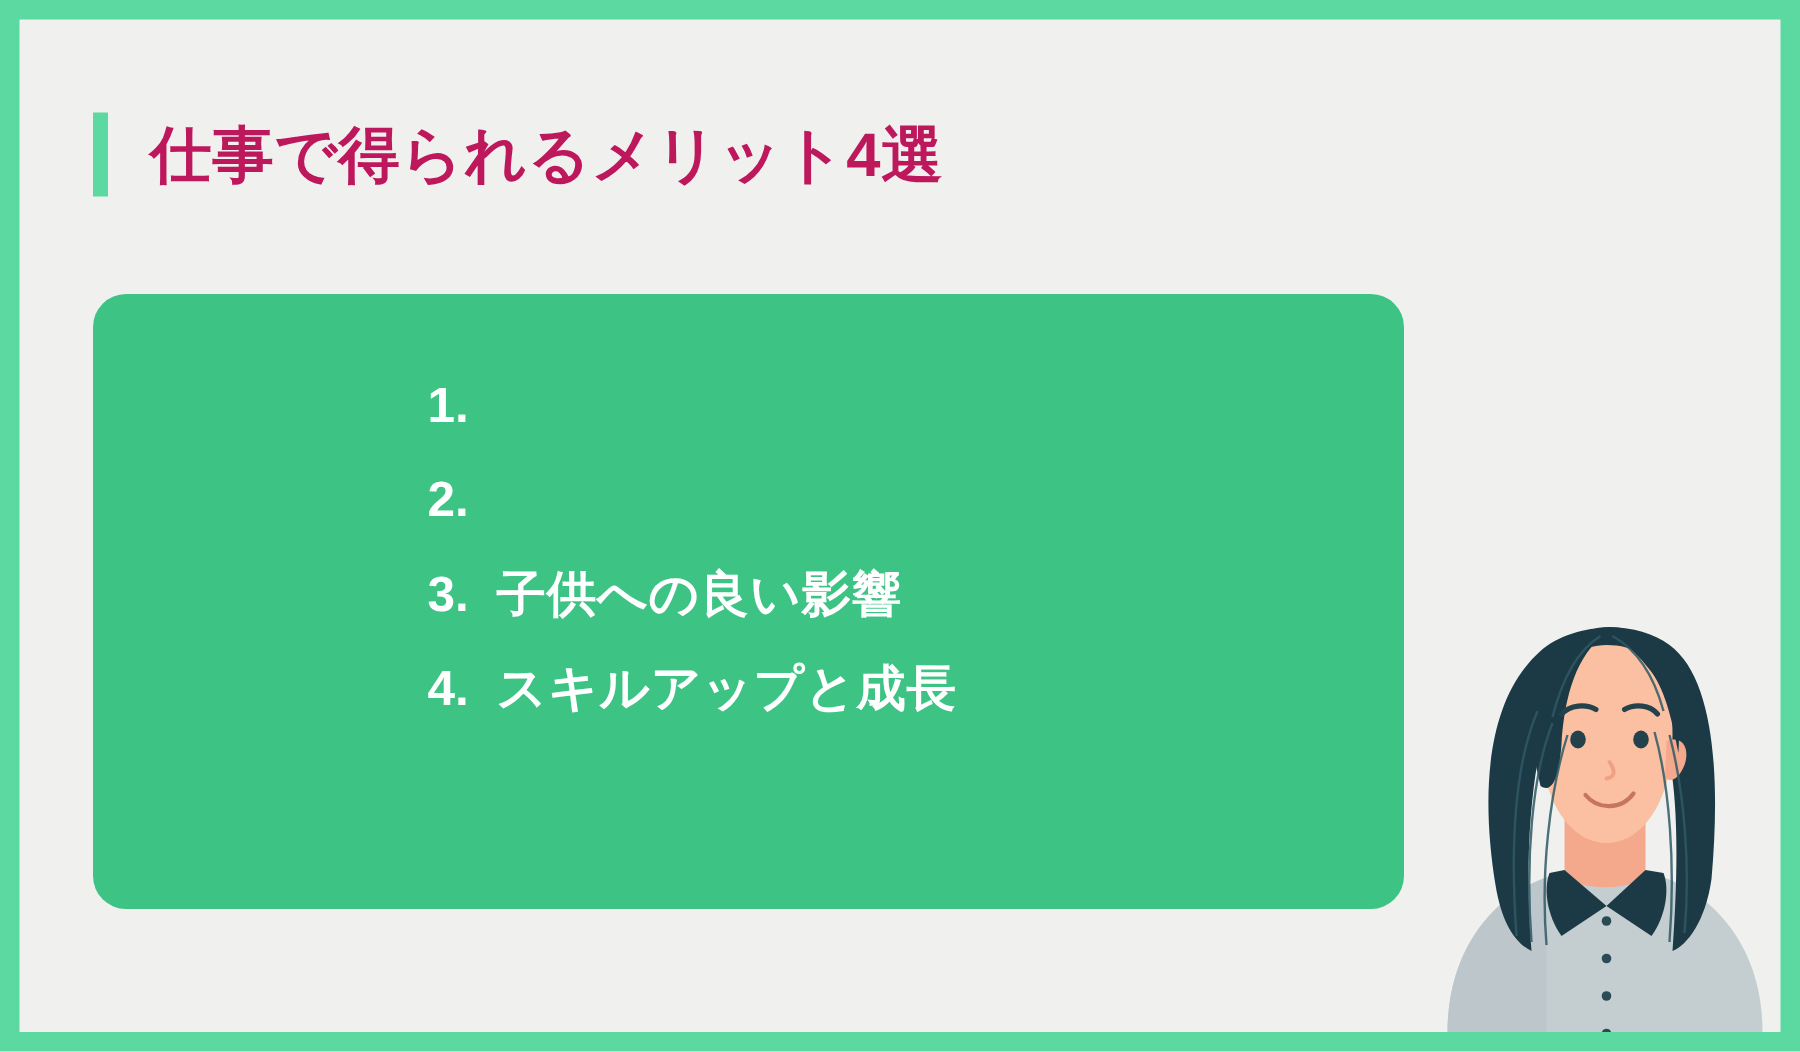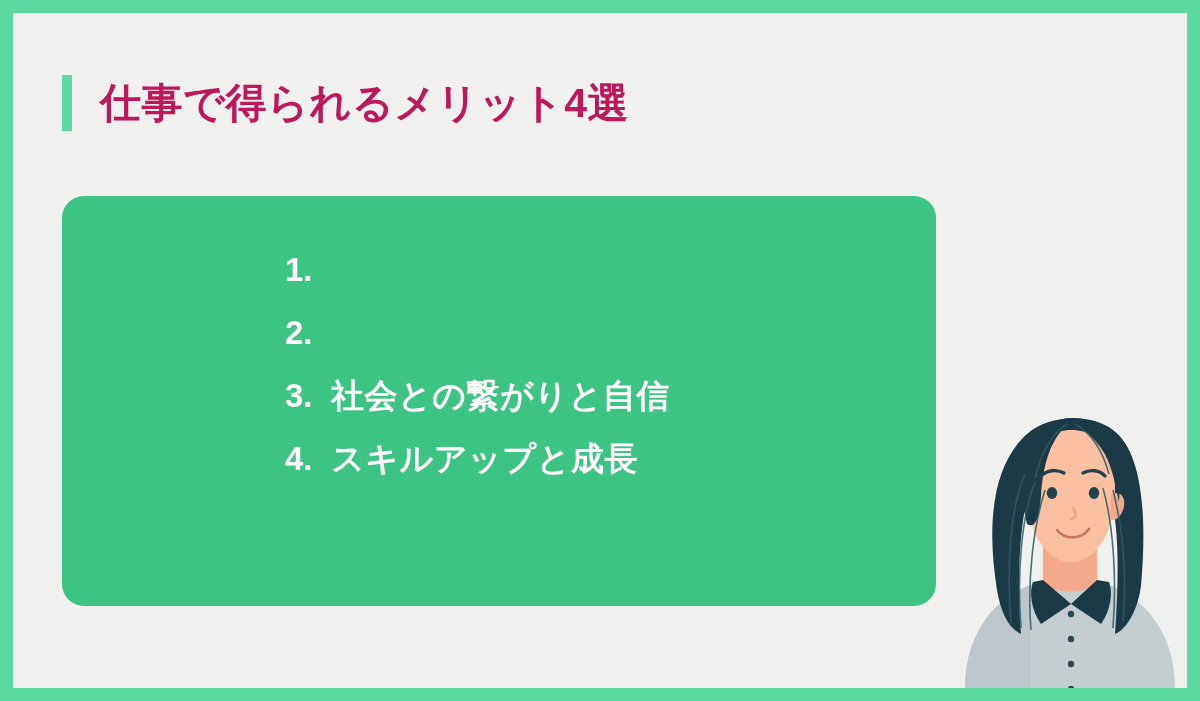--- a/index.html
+++ b/index.html
@@ -125,21 +125,21 @@
         <div class="list-item">
           <span class="item-num">1.</span>
         </div>
 
         <div class="list-item">
           <span class="item-num">2.</span>
         </div>
 
         <div class="list-item">
           <span class="item-num">3.</span>
-          <span class="item-label">社会との繋がりと自信</span>
+          <span class="item-label">子供への良い影響</span>
         </div>
 
         <div class="list-item">
           <span class="item-num">4.</span>
           <span class="item-label">スキルアップと成長</span>
         </div>
 
       </div>
     </div>
 

